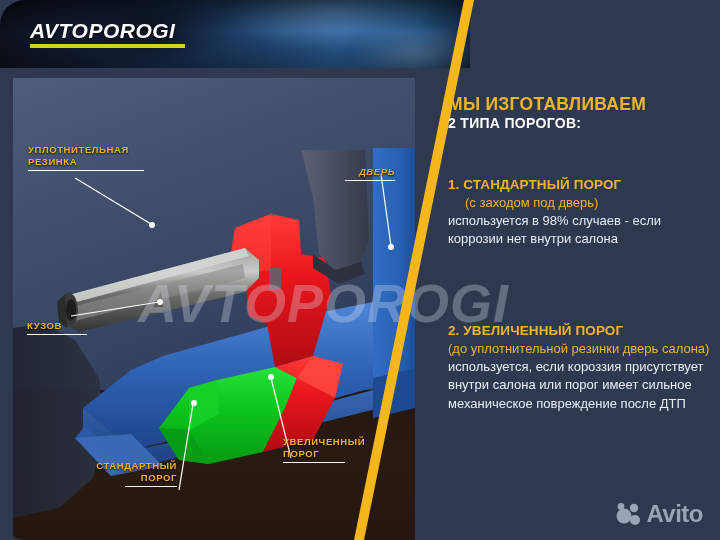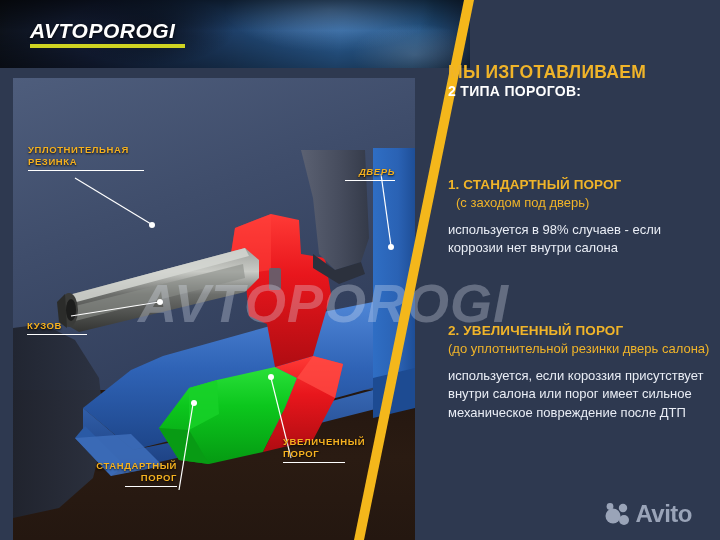--- a/index.html
+++ b/index.html
@@ -1,21 +1,21 @@
 <!DOCTYPE html>
 <html><head>
 <meta charset="utf-8">
 <style>
   html,body{margin:0;padding:0;}
   body{
     width:720px;height:540px;overflow:hidden;
     font-family:"Liberation Sans", sans-serif;
     background:#2e3952;
   }
-  .stage{position:relative;width:720px;height:540px;overflow:hidden;}
+  .stage{position:relative;width:720px;height:540px;overflow:hidden;border-radius:25px;}
 
   
   .panel-right{
     position:absolute;inset:0;
     background:#2e3950;
   }
 
   
   .photo-band{
     position:absolute;left:0;top:0;width:470px;height:68px;
@@ -84,38 +84,38 @@
     color:rgba(226,233,245,.30);
     white-space:nowrap;
     pointer-events:none;
   }
 
   
   .rtext{
     position:absolute;left:448px;width:262px;
   }
   .title1{
-    font-size:17.5px;font-weight:bold;color:#f0b429;letter-spacing:.3px;line-height:1.2;
+    font-size:17.5px;font-weight:bold;color:#f0b429;letter-spacing:.3px;line-height:1.2;margin-top:32px;
   }
   .title2{
     font-size:14px;font-weight:bold;color:#ffffff;letter-spacing:.3px;line-height:1.2;
   }
   .sec-head{
     font-size:13.5px;font-weight:bold;color:#f0b429;line-height:1.35;letter-spacing:.1px;
   }
   .sec-sub{
     font-size:13px;color:#f0b429;line-height:1.35;
   }
   .sec-body{
-    font-size:13px;color:#e9edf5;line-height:1.42;margin-top:9px;
+    font-size:13px;color:#e9edf5;line-height:1.42;
   }
 
   
   .avito{
-    position:absolute;right:28px;bottom:12px;
+    position:absolute;right:17px;bottom:12px;
     display:flex;align-items:center;gap:4px;
   }
   .avito-word{
     font-size:24px;font-weight:bold;color:#9aa4b8;letter-spacing:-.5px;
   }
 </style>
 </head>
 <body>
 
 <div class="stage">
@@ -263,21 +263,21 @@
     <polygon points="464,0 474,0 364,540 354,540" fill="#f4b71b"></polygon>
   </svg>
 
   <div class="rtext" style="top:62px;">
     <div class="title1">МЫ ИЗГОТАВЛИВАЕМ</div>
     <div class="title2">2 ТИПА ПОРОГОВ:</div>
   </div>
 
   <div class="rtext" style="top:176px;">
     <div class="sec-head">1. СТАНДАРТНЫЙ ПОРОГ</div>
-    <div class="sec-sub" style="padding-left:8px;">(с заходом под дверь)</div>
+    <div class="sec-sub" style="padding-left:8px;margin-left:9px;">(с заходом под дверь)</div>
     <div class="sec-body">используется в 98% случаев - если коррозии нет внутри салона</div>
   </div>
 
   <div class="rtext" style="top:322px;">
     <div class="sec-head"> 2. УВЕЛИЧЕННЫЙ ПОРОГ</div>
     <div class="sec-sub">(до уплотнительной резинки дверь салона)</div>
     <div class="sec-body">используется, если короззия присутствует внутри салона или порог имеет сильное механическое повреждение после ДТП</div>
   </div>
 
   <div class="avito">

